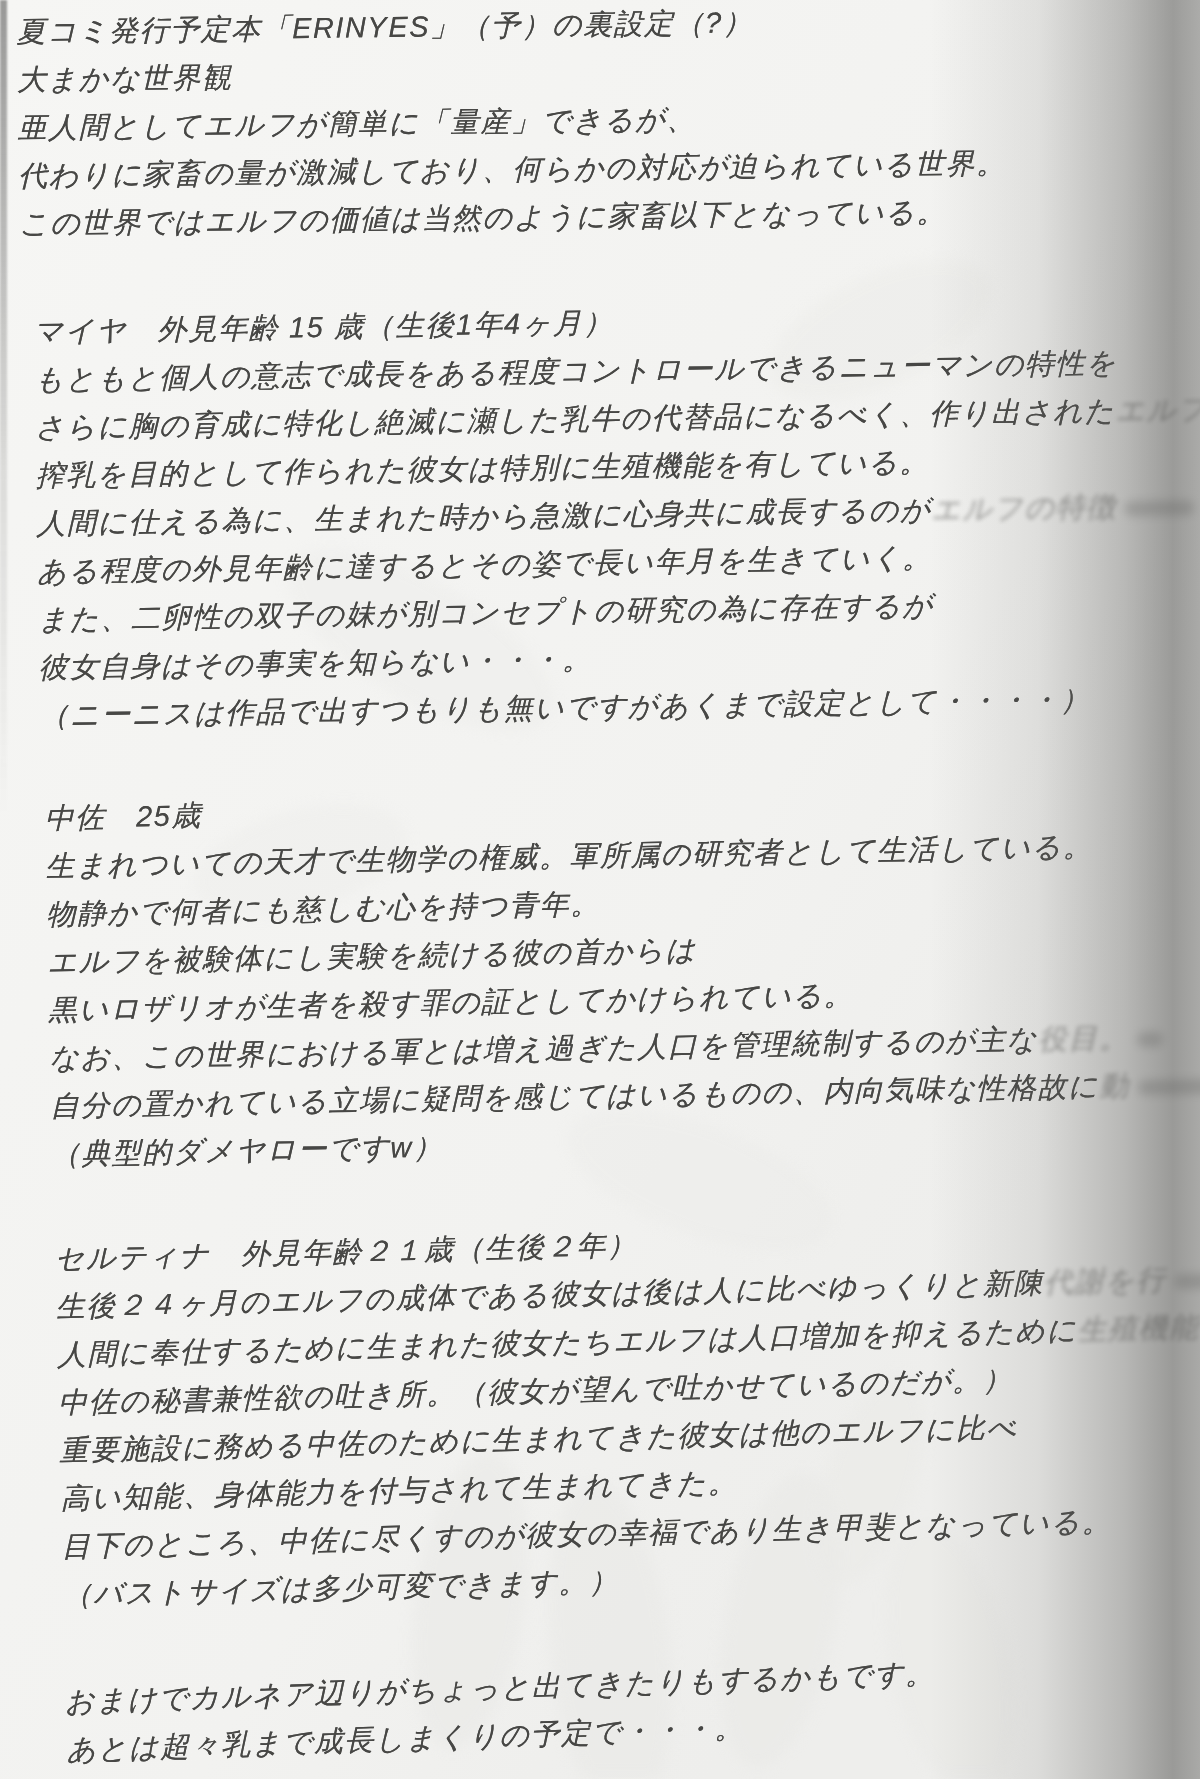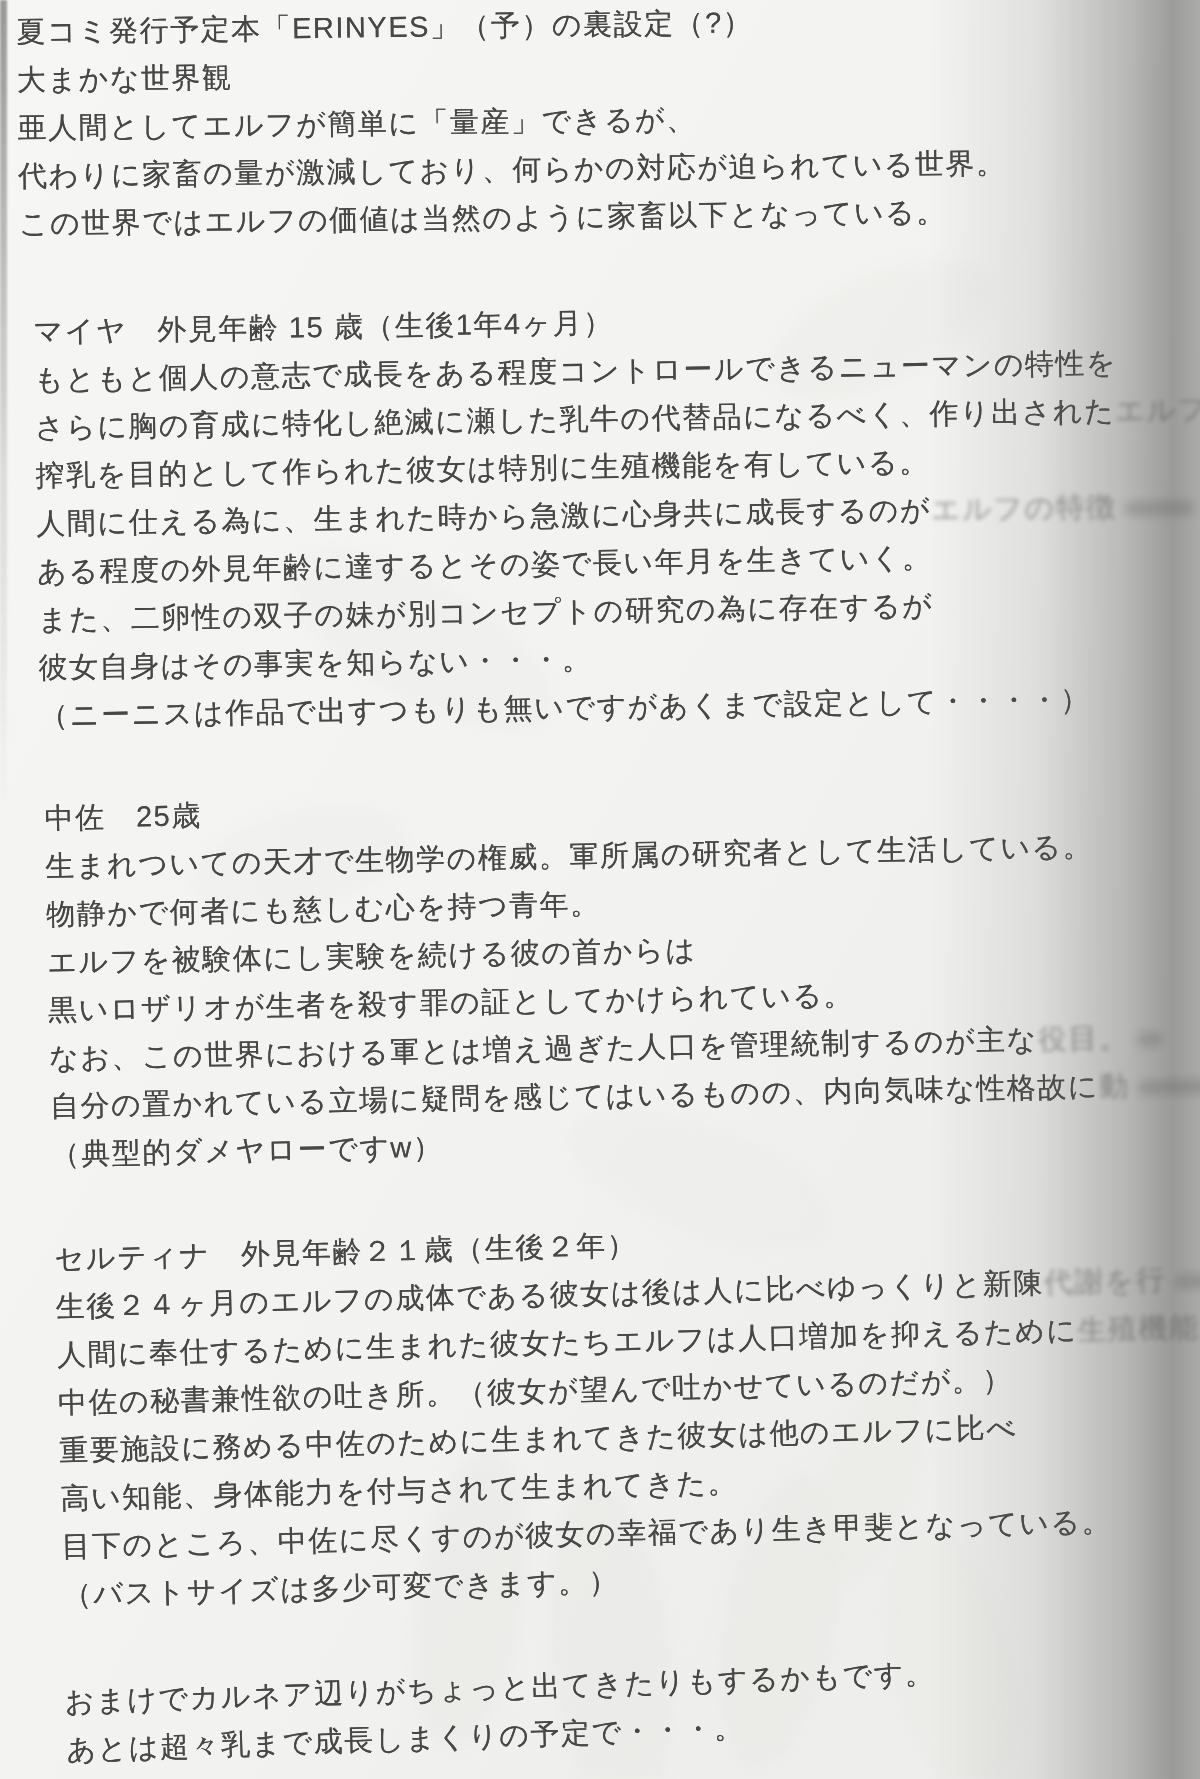--- a/index.html
+++ b/index.html
@@ -1,21 +1,21 @@
 <!DOCTYPE html>
 <html><head>
 <meta charset="utf-8">
 <style>
   html,body{margin:0;padding:0;}
   body{
     width:1200px;height:1779px;overflow:hidden;position:relative;
     background:#f2f2f0;
     font-family:"Liberation Sans","DejaVu Sans",sans-serif;
   }
-  .page{position:absolute;inset:0;background:linear-gradient(120deg,#f6f6f4 0%,#f2f2f0 55%,#efefed 70%,#eeeeec 78%);}
+  .page{position:absolute;inset:0;background:linear-gradient(120deg,#f6f6f4 0%,#f2f2f0 55%,#efefed 70%,#eeeeec 78%);font-style:italic;}
   
   .gutter{
     position:absolute;top:0;right:0;width:270px;height:100%;
     background:linear-gradient(to right,
       rgba(110,110,108,0) 0%,
       rgba(110,110,108,.14) 40%,
       rgba(95,95,93,.38) 72%,
       rgba(85,85,83,.55) 90%,
       rgba(95,95,93,.48) 100%);
     pointer-events:none;

